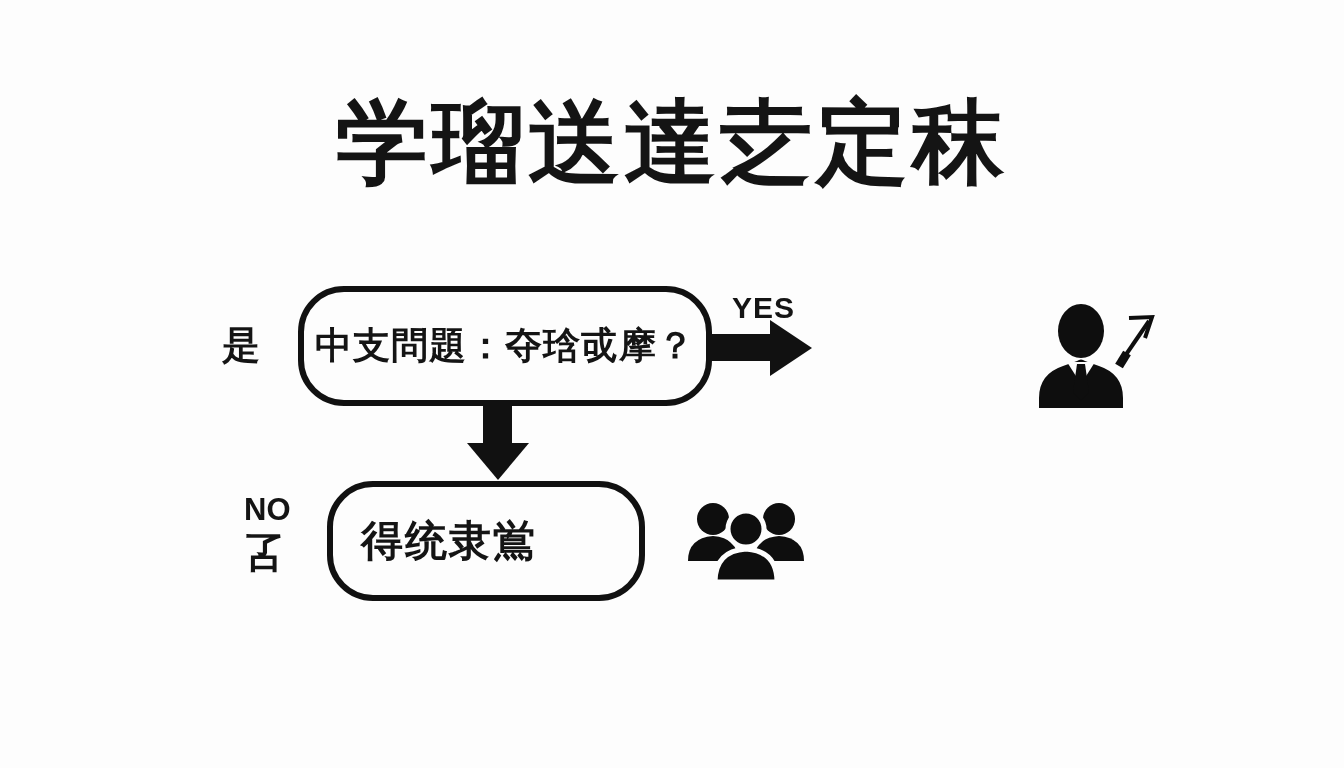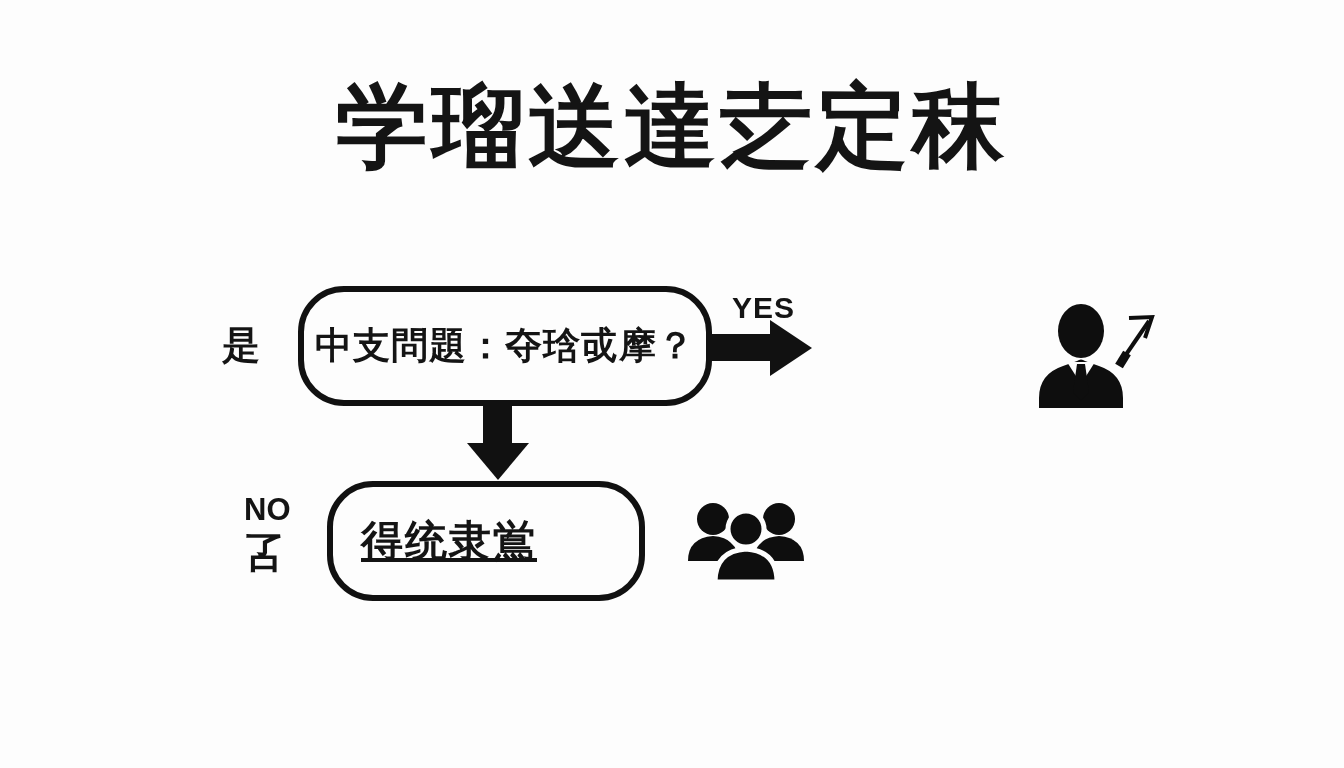--- a/index.html
+++ b/index.html
@@ -6,21 +6,21 @@
   .canvas{
     position:relative;
     width:1344px;height:768px;
     background:#fdfdfd;
     overflow:hidden;
     font-family:"Liberation Sans","DejaVu Sans",sans-serif;
     color:#101010;
   }
   .title{
     position:absolute;
-    left:0;top:76px;width:1344px;
+    left:0;top:92px;width:1344px;
     text-align:center;
     font-size:92px;
     font-weight:900;
     letter-spacing:4px;
     color:#141414;
     margin:0;
     line-height:1.1;
   }
   .node{
     position:absolute;
@@ -29,21 +29,21 @@
     background:#fdfdfd;
     display:flex;
     align-items:center;
     justify-content:center;
     box-sizing:border-box;
     font-weight:bold;
     color:#141414;
   }
   .node-question{ left:298px; top:286px; width:414px; height:120px; font-size:37px; letter-spacing:1px;}
   .node-yes    { left:810px; top:288px; width:206px; height:118px; font-size:40px; letter-spacing:2px;}
-  .node-no     { left:327px; top:481px; width:318px; height:120px; font-size:42px; letter-spacing:2px; justify-content:flex-start; padding-left:28px;text-decoration:underline;}
+  .node-no     { left:327px; top:481px; width:318px; height:120px; font-size:42px; letter-spacing:2px; justify-content:flex-start; padding-left:28px;}
   .side-label{
     position:absolute;
     font-weight:bold;
     color:#141414;
   }
   .label-shi{ left:222px; top:320px; font-size:38px; }
   .label-yes{ left:732px; top:291px; font-size:30px; font-weight:800; letter-spacing:1px;}
   .label-no { left:244px; top:492px; font-size:31px; font-weight:800; line-height:1.18; }
   .label-no .l2{ font-size:40px; font-weight:bold; }
   

